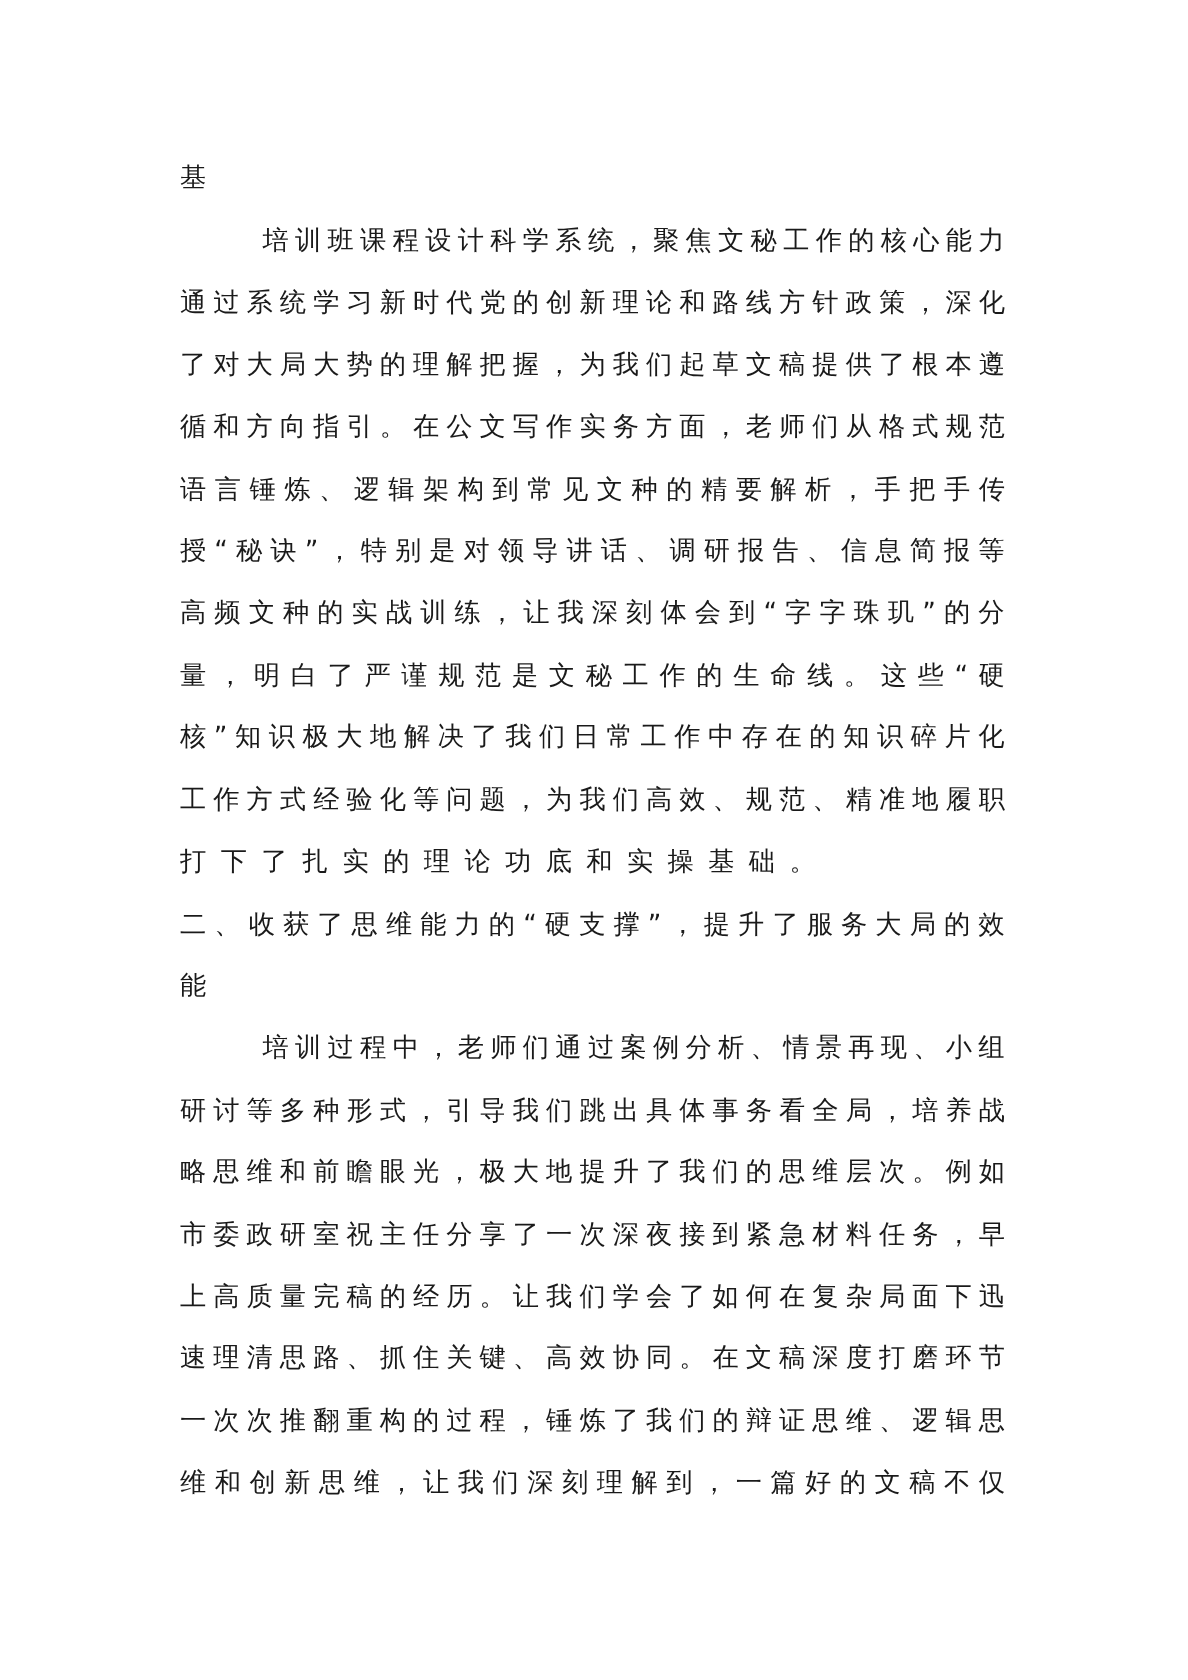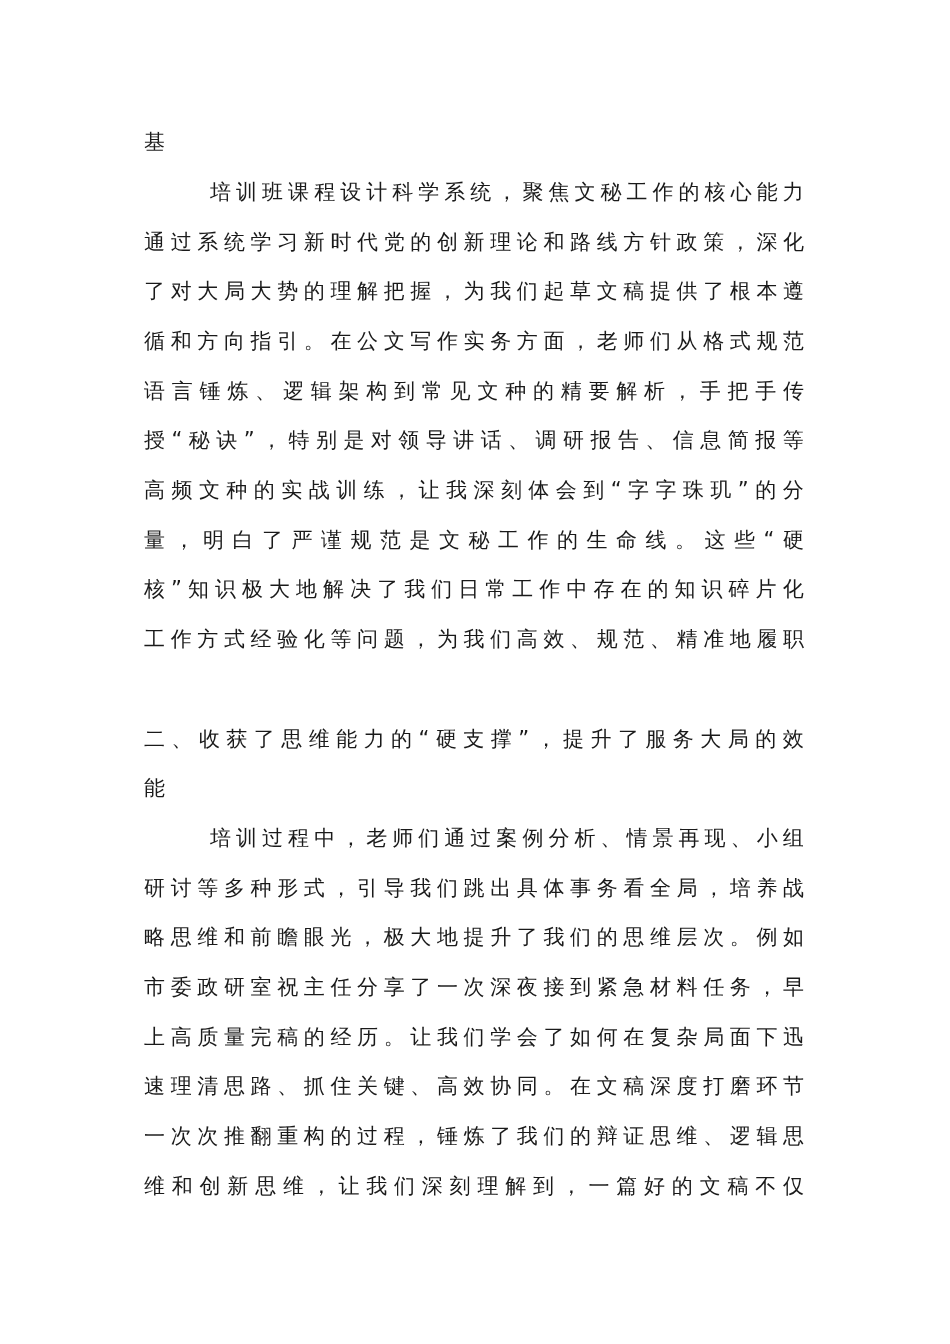--- a/index.html
+++ b/index.html
@@ -309,20 +309,21 @@
       <span>、</span>
       <span>规</span>
       <span>范</span>
       <span>、</span>
       <span>精</span>
       <span>准</span>
       <span>地</span>
       <span>履</span>
       <span>职</span>
     </div>
+  <div class="line" style="top:672px">打下了扎实的理论功底和实操基础。</div>
   <div class="line full" style="top: 722px; display: flex; justify-content: space-between;">
       <span>二</span>
       <span>、</span>
       <span>收</span>
       <span>获</span>
       <span>了</span>
       <span>思</span>
       <span>维</span>
       <span>能</span>
       <span>力</span>

